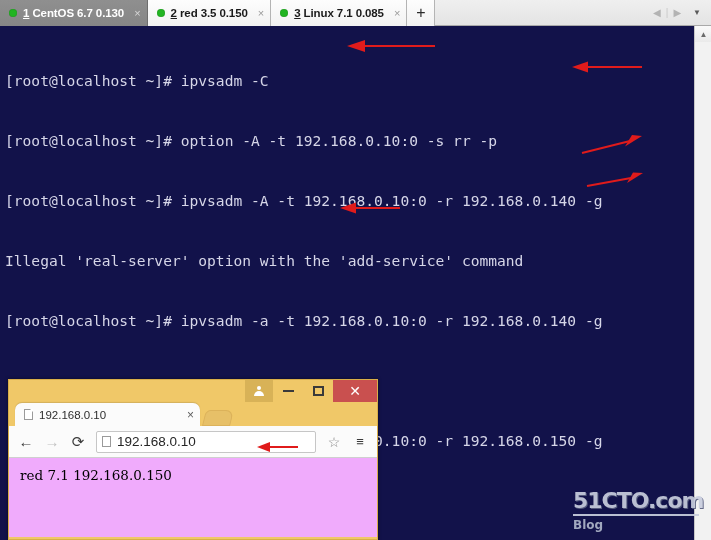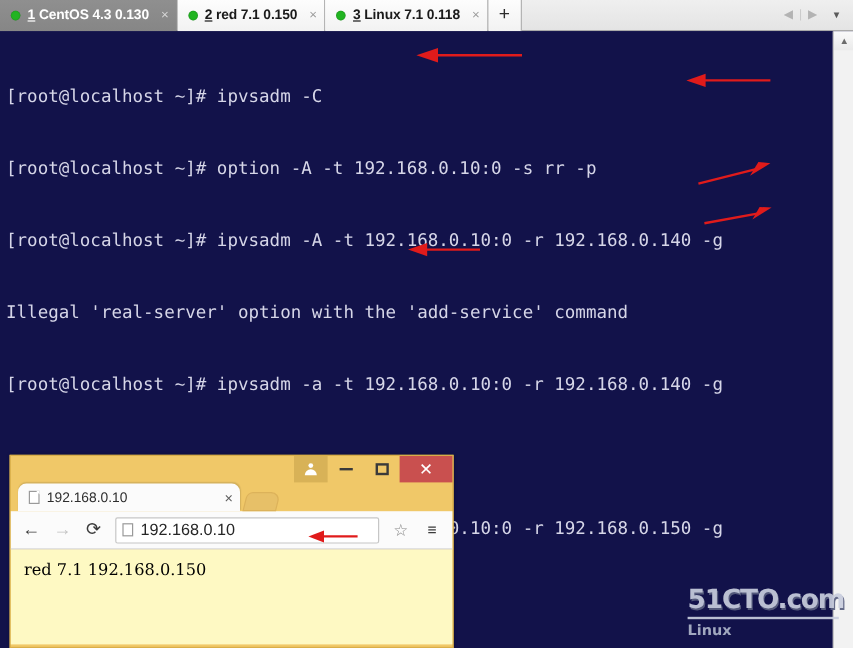--- a/index.html
+++ b/index.html
@@ -206,21 +206,21 @@
   }
   .omnibox .pgicon2 {
     width: 9px; height: 11px; margin-right: 6px;
     border: 1px solid #9a9a9a; background: #fff; flex: none;
   }
   .omnibox .url { font-size: 13.5px; color: #262626; }
   .tbbtn.star { font-size: 14px; color: #8a8a8a; }
   .tbbtn.menu { font-size: 13px; color: #3a3a3a; }
 
   .br-content {
-    background: #fef9c3;
+    background: #f0abfc;
     height: 79px;
     padding: 9px 11px;
     font-family: "DejaVu Serif", "Liberation Serif", serif;
     font-size: 13.5px;
     color: #000;
   }
 
   
   .watermark {
     position: absolute;
@@ -253,35 +253,35 @@
 </head>
 <body>
 
 <div id="app">
 
   <div class="tabbar">
 
     <div class="tab active">
       <span class="dot"></span>
       <span class="tnum">1</span>
-      <span class="tlabel">CentOS 4.3 0.130</span>
+      <span class="tlabel">CentOS 6.7 0.130</span>
       <span class="tclose">×</span>
     </div>
 
     <div class="tab">
       <span class="dot"></span>
       <span class="tnum">2</span>
-      <span class="tlabel">red 7.1  0.150</span>
+      <span class="tlabel">red 3.5  0.150</span>
       <span class="tclose">×</span>
     </div>
 
     <div class="tab">
       <span class="dot"></span>
       <span class="tnum">3</span>
-      <span class="tlabel">Linux 7.1 0.118</span>
+      <span class="tlabel">Linux 7.1 0.085</span>
       <span class="tclose">×</span>
     </div>
 
     <div class="tab-plus">+</div>
 
     <div class="tabbar-spacer"></div>
 
     <div class="tabbar-nav">
       <span class="navbtn">◀</span>
       <span class="navbtn sep">|</span>
@@ -397,17 +397,17 @@
     <svg width="44" height="12" viewBox="0 0 44 12">
       <line x1="42" y1="6" x2="12" y2="6" stroke="#e01b1b" stroke-width="2"></line>
       <polygon points="1,6 14,1 14,11" fill="#e01b1b"></polygon>
     </svg>
   </div>
 
   <div class="watermark">
     <div class="wm-top">51CTO.com</div>
     <div class="wm-rule"></div>
     <div class="wm-bot">
-      <span class="wm-blog">Linux</span>
+      <span class="wm-blog">Blog</span>
     </div>
   </div>
 
 </div>
 
 </body></html>

